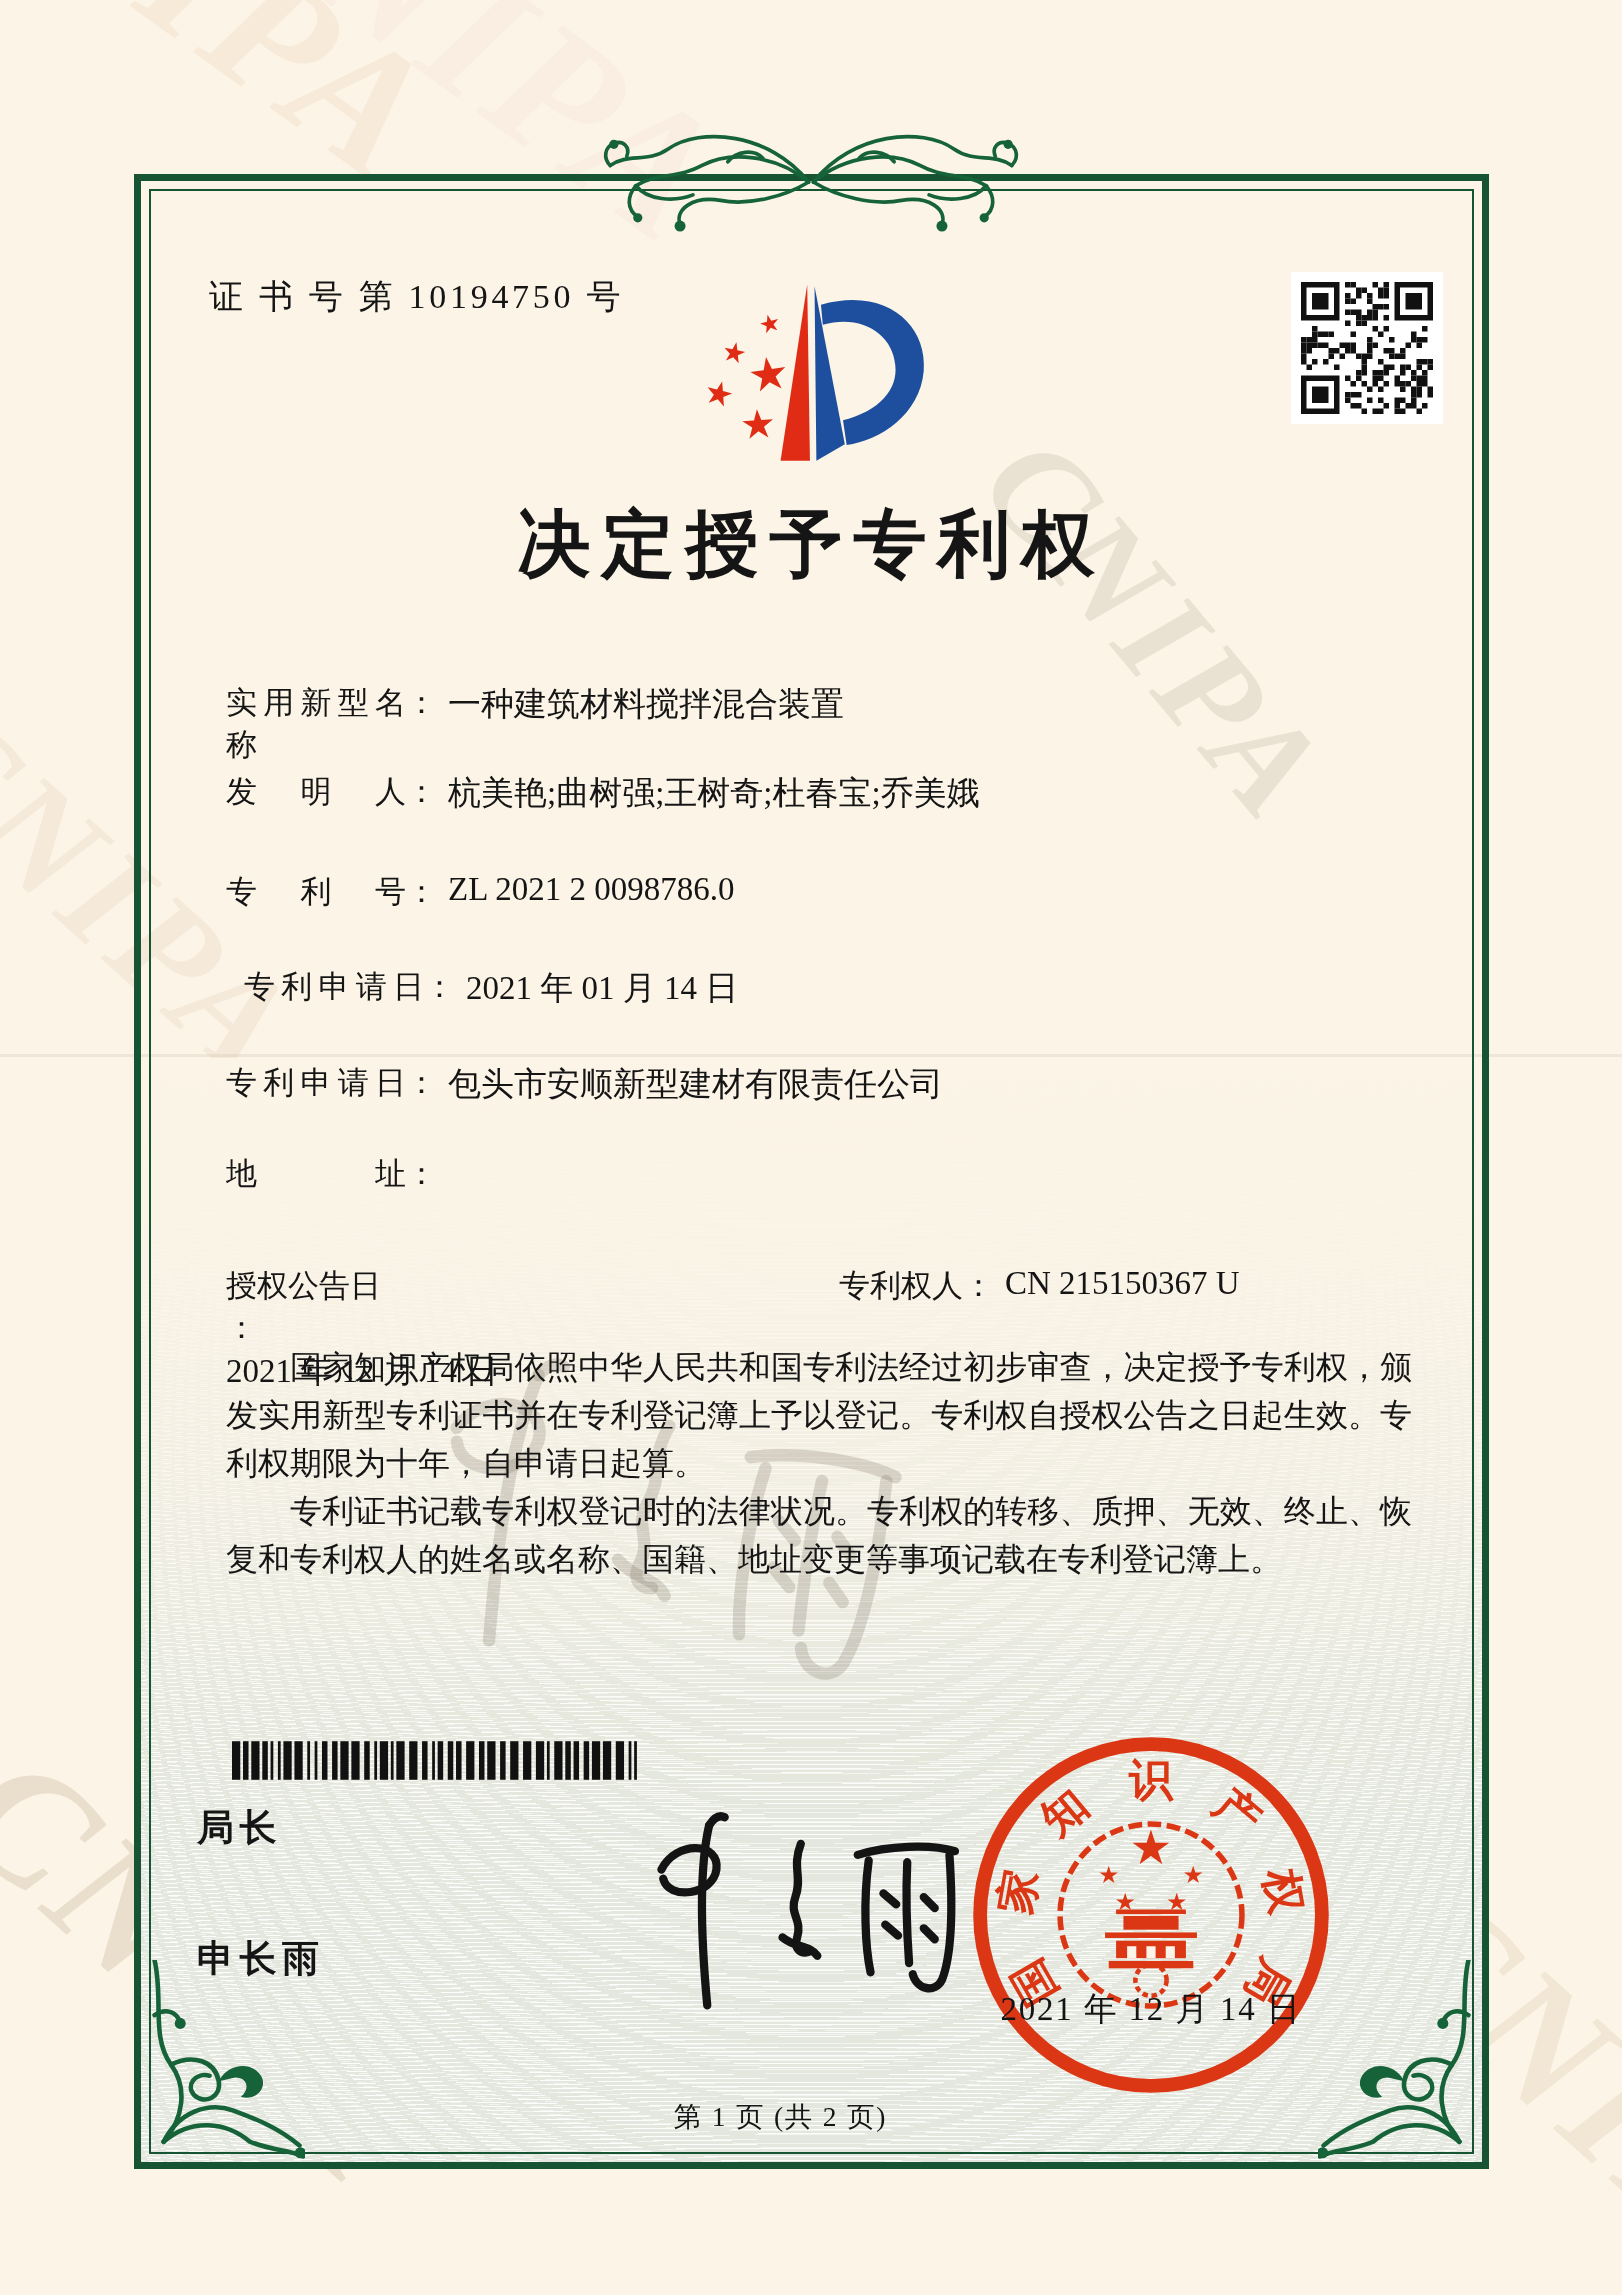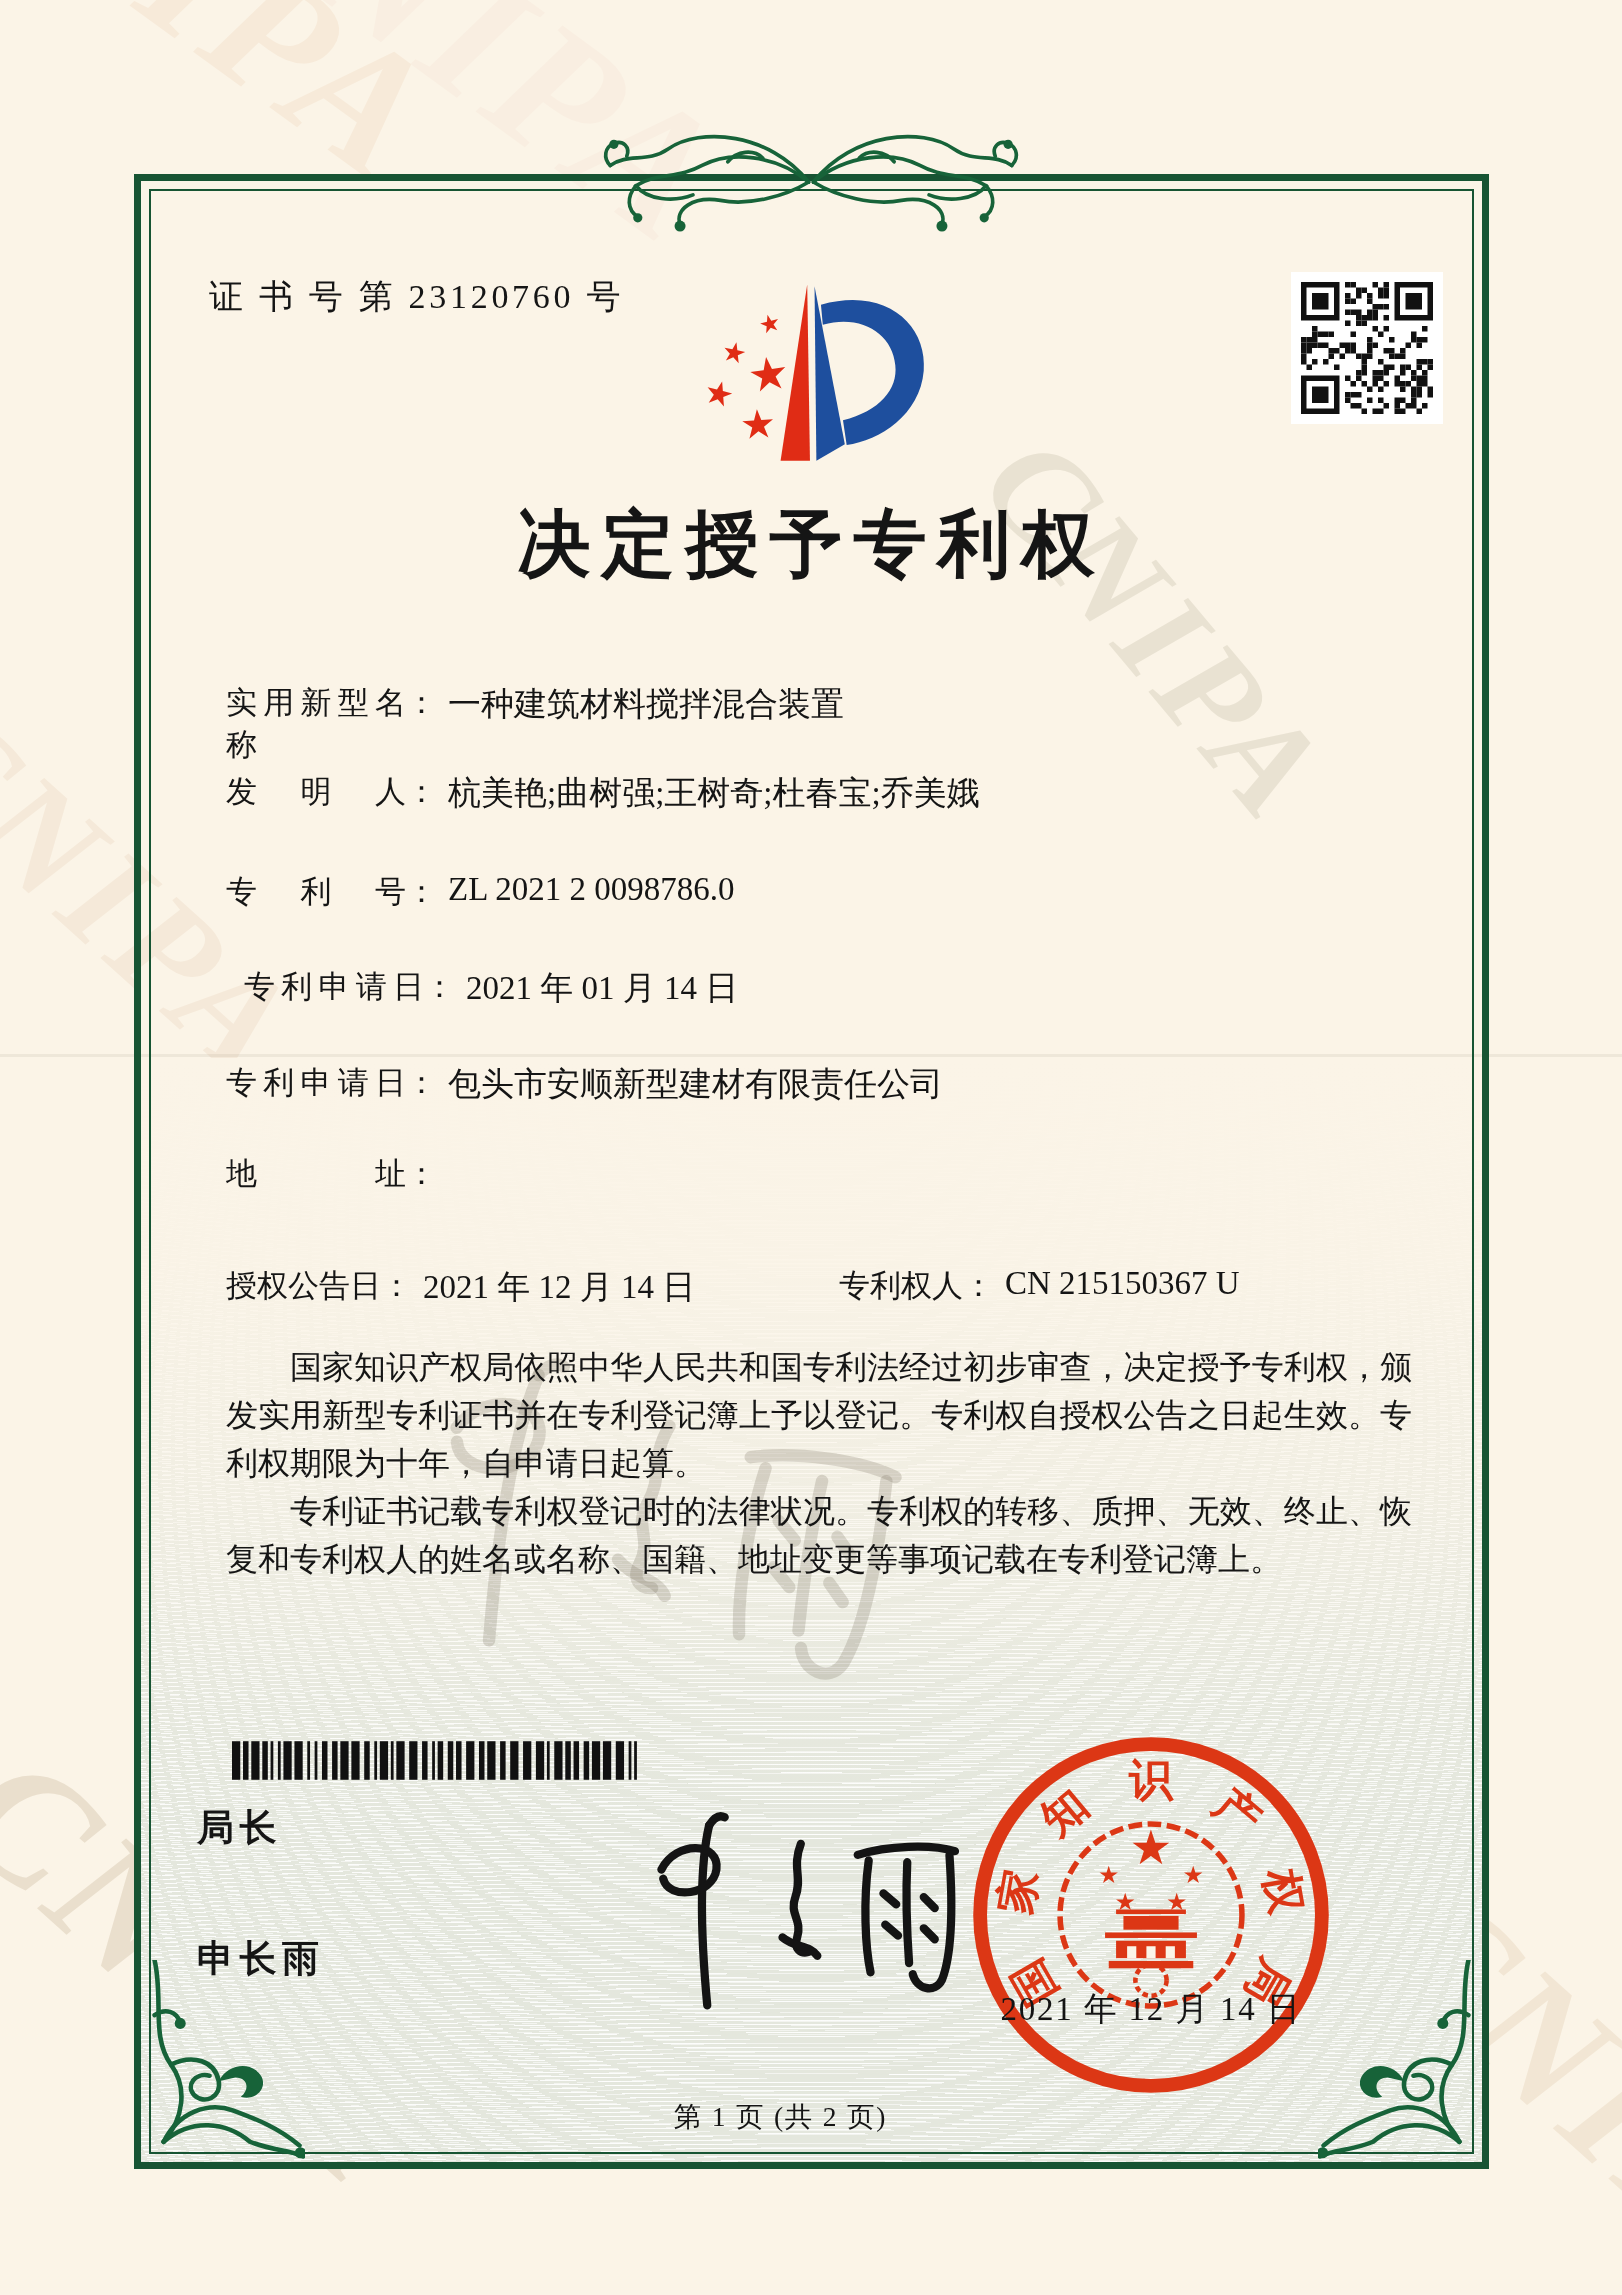--- a/index.html
+++ b/index.html
@@ -200,21 +200,21 @@
     <use href="#dragon-half" width="240" height="148"></use>
     <use href="#dragon-half" width="240" height="148" transform="translate(481,0) scale(-1,1)"></use>
   </svg>
   <svg class="ornament orn-bl" viewBox="0 0 182 220">
     <use href="#corner-orn"></use>
   </svg>
   <svg class="ornament orn-br" viewBox="0 0 182 220">
     <use href="#corner-orn"></use>
   </svg>
 
-  <div class="cert-no">证 书 号 第 23120760 号</div>
+  <div class="cert-no">证 书 号 第 10194750 号</div>
 
   <div class="logo">
     <svg width="234" height="197" viewBox="0 0 255 214">
       <polygon points="119,10 90,202 122,202" fill="#e02c15"></polygon>
       <polygon points="127,12 129,202 160,184" fill="#1e4f9e"></polygon>
       <path d="M134,32 C205,12 250,54 246,104 C242,152 198,180 162,185 L158,158
                C198,148 218,124 215,98 C212,64 178,42 136,54 Z" fill="#1e4f9e"></path>
     </svg>
     <span class="star st1">★</span>
     <span class="star st2">★</span>
@@ -416,21 +416,21 @@
   </div>
   <div class="row row-patentee">
     <span class="lbl">专利申请日</span>
       <span class="colon">：</span>
     <span class="val">包头市安顺新型建材有限责任公司</span>
   </div>
   <div class="row row-address">
     <span class="lbl">地址</span>
       <span class="colon">：</span>
   </div>
-  <div class="row row-grant" style="position:absolute;">
+  <div class="row row-grant" style="position:absolute;flex-direction:column;">
     <span class="lbl-tight">授权公告日</span>
       <span class="colon">：</span>
     <span class="val">2021 年 12 月 14 日</span>
     <span class="grant-pair2">
       <span class="lbl-tight">专利权人</span>
         <span class="colon">：</span>
       <span class="val">CN 215150367 U</span>
     </span>
   </div>
 

